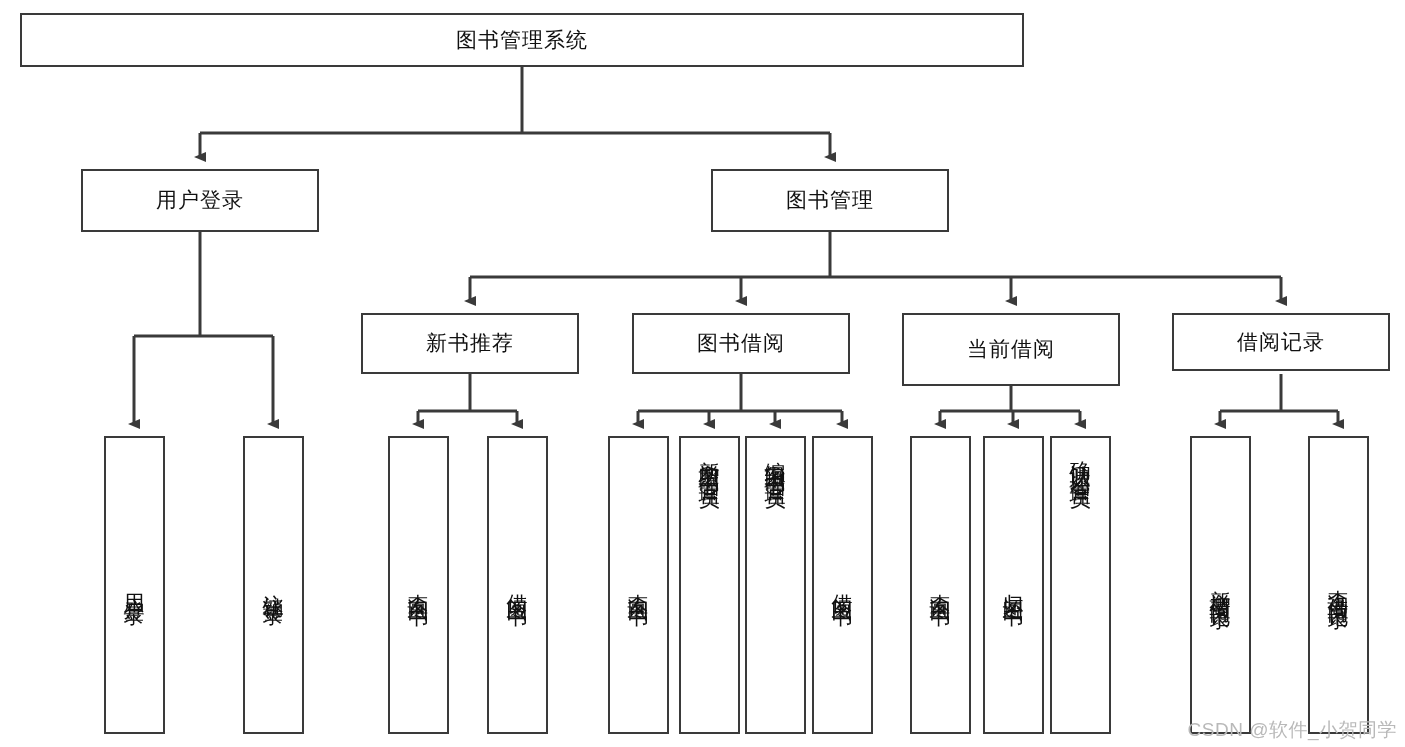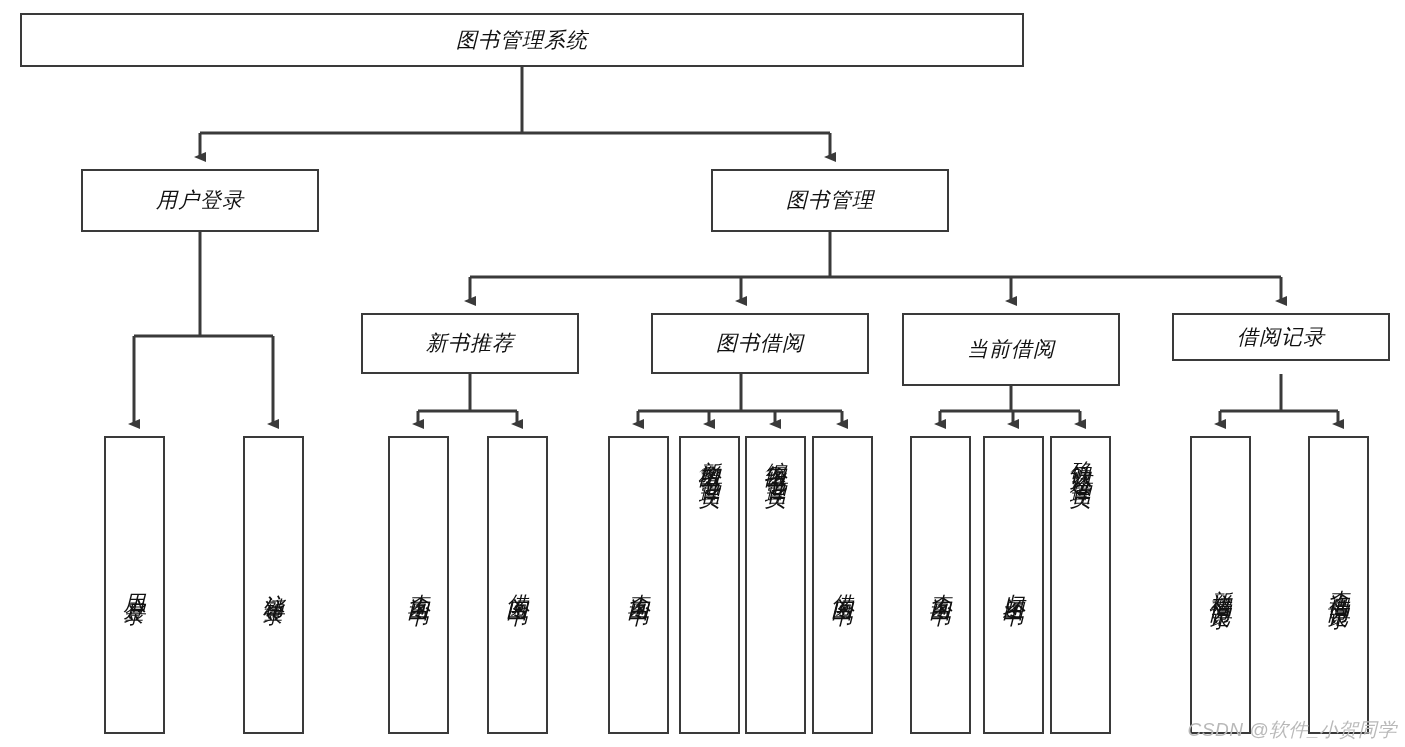--- a/index.html
+++ b/index.html
@@ -1,21 +1,21 @@
 <!DOCTYPE html>
 <html><head>
 <meta charset="utf-8">
 <style>
   html,body{margin:0;padding:0;background:#ffffff;}
   body{
     font-family:"Liberation Sans","DejaVu Sans",sans-serif;
     width:1405px;height:747px;position:relative;overflow:hidden;
     color:#111111;
   }
-  #diagram-root{position:absolute;left:0;top:0;width:1405px;height:747px;font-style:italic;}
+  #diagram-root{position:absolute;left:0;top:0;width:1405px;height:747px;}
   svg.wires{position:absolute;left:0;top:0;width:1405px;height:747px;pointer-events:none;}
   .node{
     position:absolute;
     box-sizing:border-box;
     background:#ffffff;
     border:2px solid #3a3a3a;
     display:flex;align-items:center;justify-content:center;
     z-index:2;
   }
   .node .label{
@@ -108,27 +108,27 @@
   <div class="node" id="n-l2-0" style="left: 81px; top: 169px; width: 238px; height: 63px;">
     <span class="label">用户登录</span>
   </div>
   <div class="node" id="n-l2-1" style="left: 711px; top: 169px; width: 238px; height: 63px;">
     <span class="label">图书管理</span>
   </div>
 
   <div class="node" id="n-l3-0" style="left: 361px; top: 313px; width: 218px; height: 61px;">
     <span class="label">新书推荐</span>
   </div>
-  <div class="node" id="n-l3-1" style="left: 651px; top: 313px; width: 218px; height: 61px;">
+  <div class="node" id="n-l3-1" style="left: 632px; top: 313px; width: 218px; height: 61px;">
     <span class="label">图书借阅</span>
   </div>
   <div class="node" id="n-l3-2" style="left: 902px; top: 313px; width: 218px; height: 73px;">
     <span class="label">当前借阅</span>
   </div>
-  <div class="node" id="n-l3-3" style="left: 1172px; top: 313px; width: 218px; height: 48px;">
+  <div class="node" id="n-l3-3" style="left: 1172px; top: 313px; width: 218px; height: 58px;">
     <span class="label">借阅记录</span>
   </div>
 
   <div class="node vertical center" id="n-lf-0" style="left: 104px; top: 436px; width: 61px; height: 298px;">
     <span class="label">用户登录</span>
   </div>
   <div class="node vertical center" id="n-lf-1" style="left: 243px; top: 436px; width: 61px; height: 298px;">
     <span class="label">注销登录</span>
   </div>
   <div class="node vertical center" id="n-lf-2" style="left: 388px; top: 436px; width: 61px; height: 298px;">

